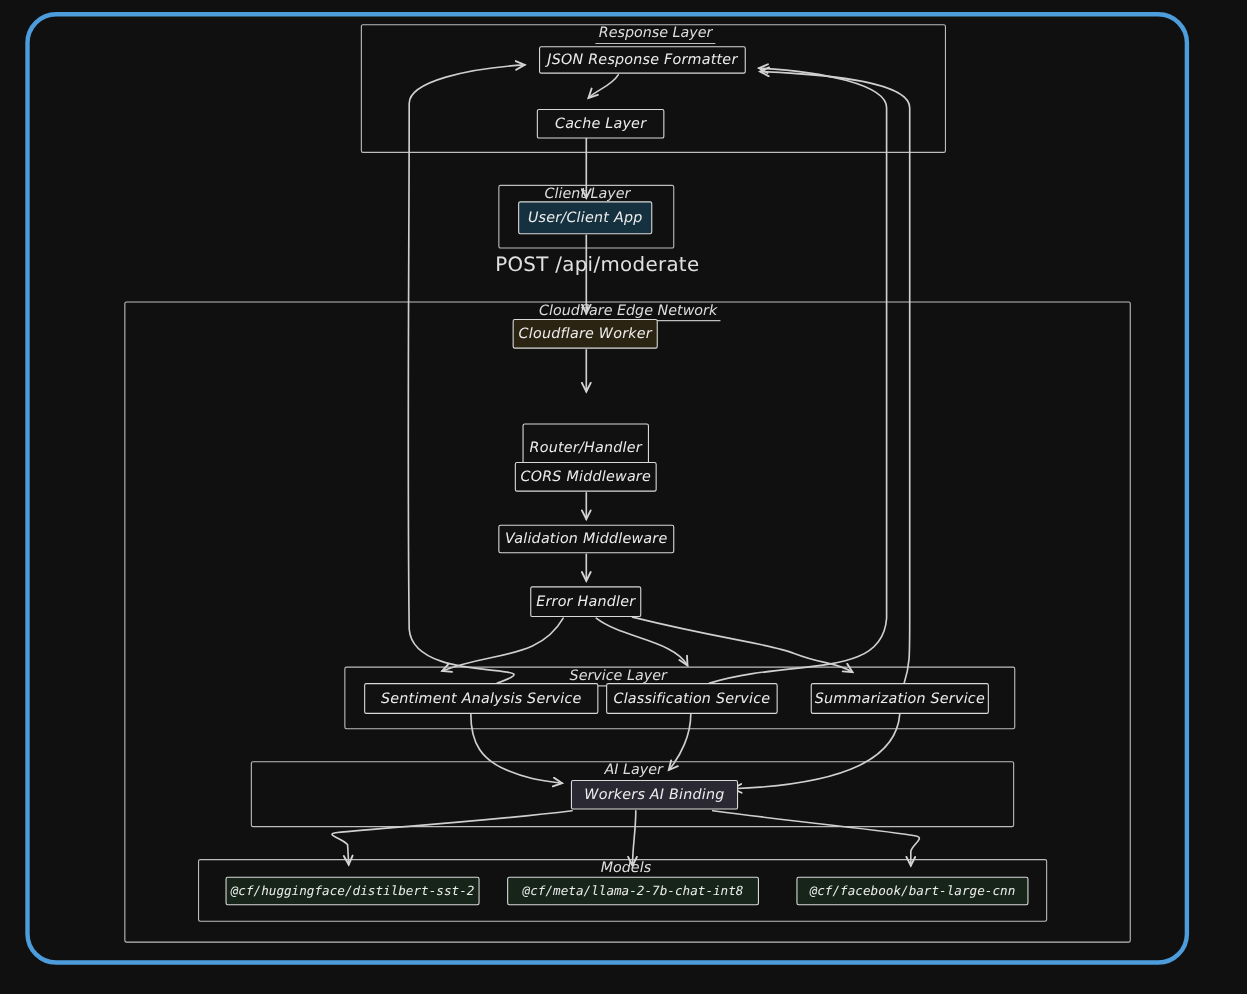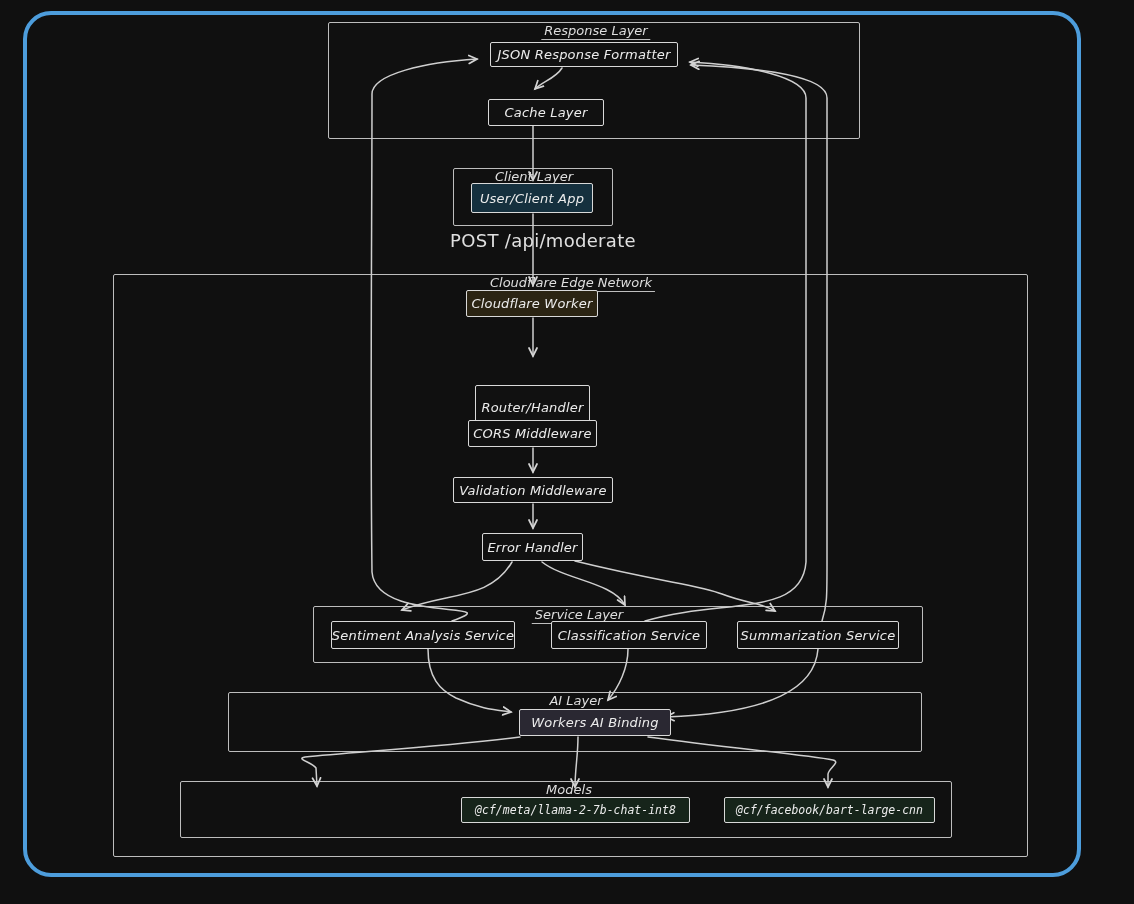--- a/index.html
+++ b/index.html
@@ -48,21 +48,21 @@
   <div class="group" style="left:328px;top:22px;width:532px;height:117px;">
     <span class="group-label" style="left:267px;">Response Layer</span>
   </div>
   <div class="group" style="left:453px;top:168px;width:160px;height:58px;">
     <span class="group-label" style="left:80px;">Client Layer</span>
   </div>
   <div class="group" style="left:113px;top:274px;width:915px;height:583px;">
     <span class="group-label" style="left:457px;">Cloudflare Edge Network</span>
   </div>
   <div class="group" style="left:313px;top:606px;width:610px;height:57px;">
-    <span class="group-label" style="left:265px;text-align:center;">Service Layer</span>
+    <span class="group-label" style="left:248px;text-align:center;">Service Layer</span>
   </div>
   <div class="group" style="left:228px;top:692px;width:694px;height:60px;">
     <span class="group-label" style="left:347px;">AI Layer</span>
   </div>
   <div class="group" style="left:180px;top:781px;width:772px;height:57px;">
     <span class="group-label" style="left:388px;">Models</span>
   </div>
 
   <svg id="edges" width="1134" height="904" viewBox="0 0 1134 904">
     <defs>
@@ -110,31 +110,34 @@
   </div>
   <div class="node" style="left:468px;top:420px;width:129px;height:27px;">
     <span>CORS Middleware</span>
   </div>
   <div class="node" style="left:453px;top:477px;width:160px;height:26px;">
     <span>Validation Middleware</span>
   </div>
   <div class="node" style="left:482px;top:533px;width:101px;height:28px;">
     <span>Error Handler</span>
   </div>
-  <div class="node" style="left:331px;top:621px;width:184px;height:28px;">
+  <div class="node" style="left:331px;top:621px;width:213px;height:28px;">
     <span>Sentiment Analysis Service</span>
   </div>
   <div class="node" style="left:551px;top:621px;width:156px;height:28px;">
     <span>Classification Service</span>
   </div>
   <div class="node" style="left:737px;top:621px;width:162px;height:28px;">
     <span>Summarization Service</span>
   </div>
   <div class="node" style="left: 519px; top: 709px; width: 152px; height: 27px; background: rgb(42, 40, 50);">
     <span>Workers AI Binding</span>
+  </div>
+  <div class="node model" style="left: 205px; top: 797px; width: 231px; height: 26px; background: rgb(22, 36, 26);">
+    <span>@cf/huggingface/distilbert-sst-2</span>
   </div>
   <div class="node model" style="left: 461px; top: 797px; width: 229px; height: 26px; background: rgb(22, 36, 26);">
     <span>@cf/meta/llama-2-7b-chat-int8</span>
   </div>
   <div class="node model" style="left: 724px; top: 797px; width: 211px; height: 26px; background: rgb(22, 36, 26);">
     <span>@cf/facebook/bart-large-cnn</span>
   </div>
 
   <div id="edge-label-post">POST /api/moderate</div>
 

